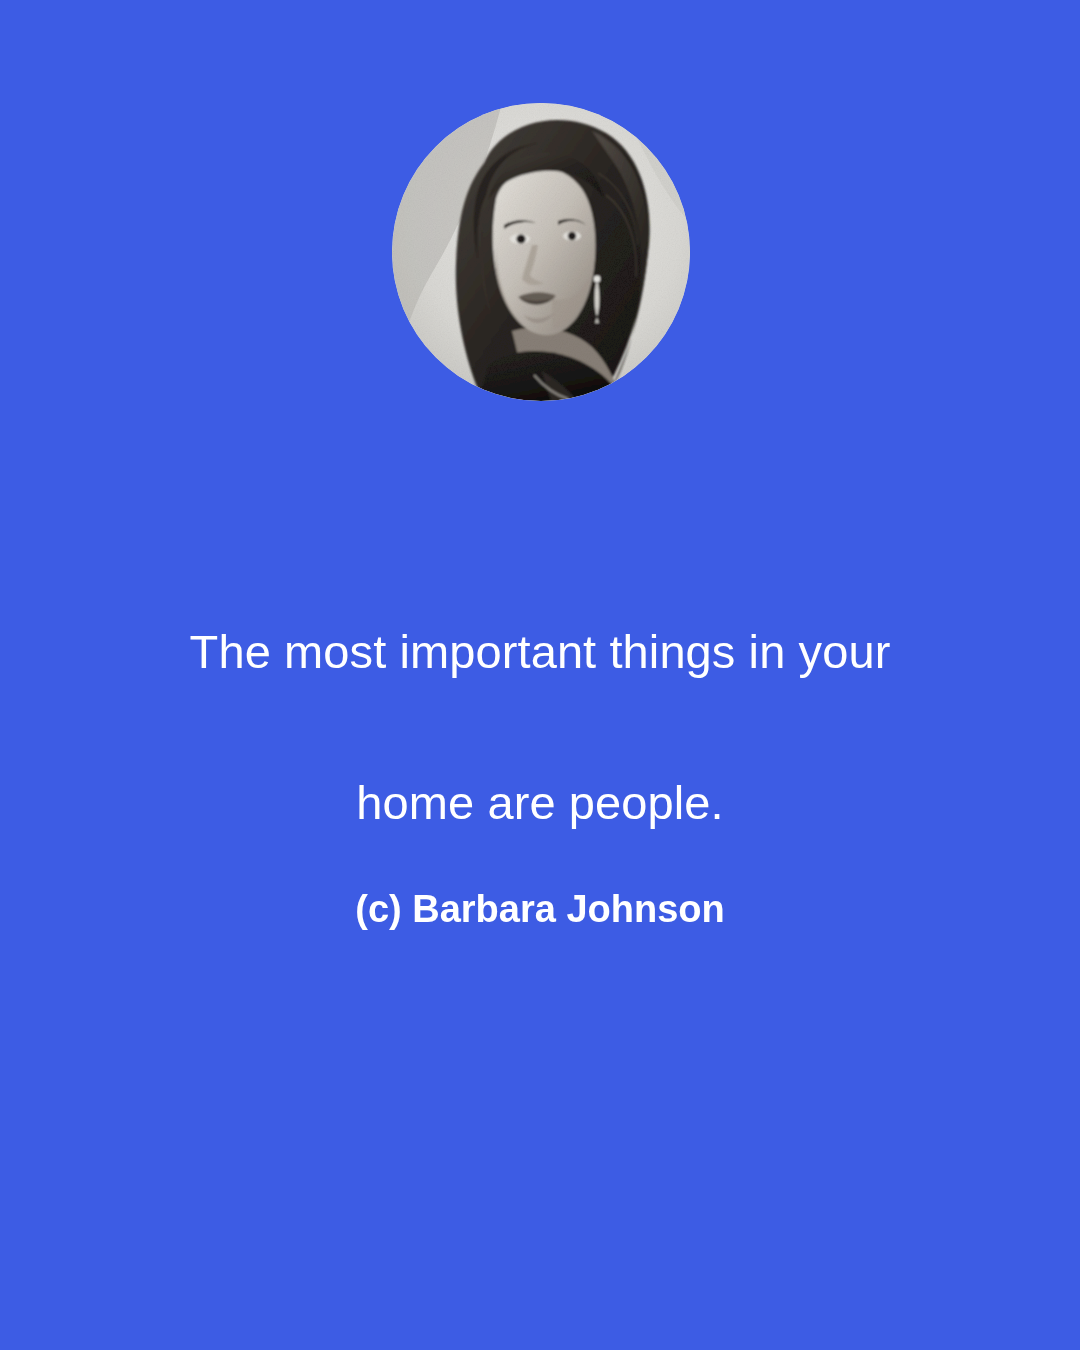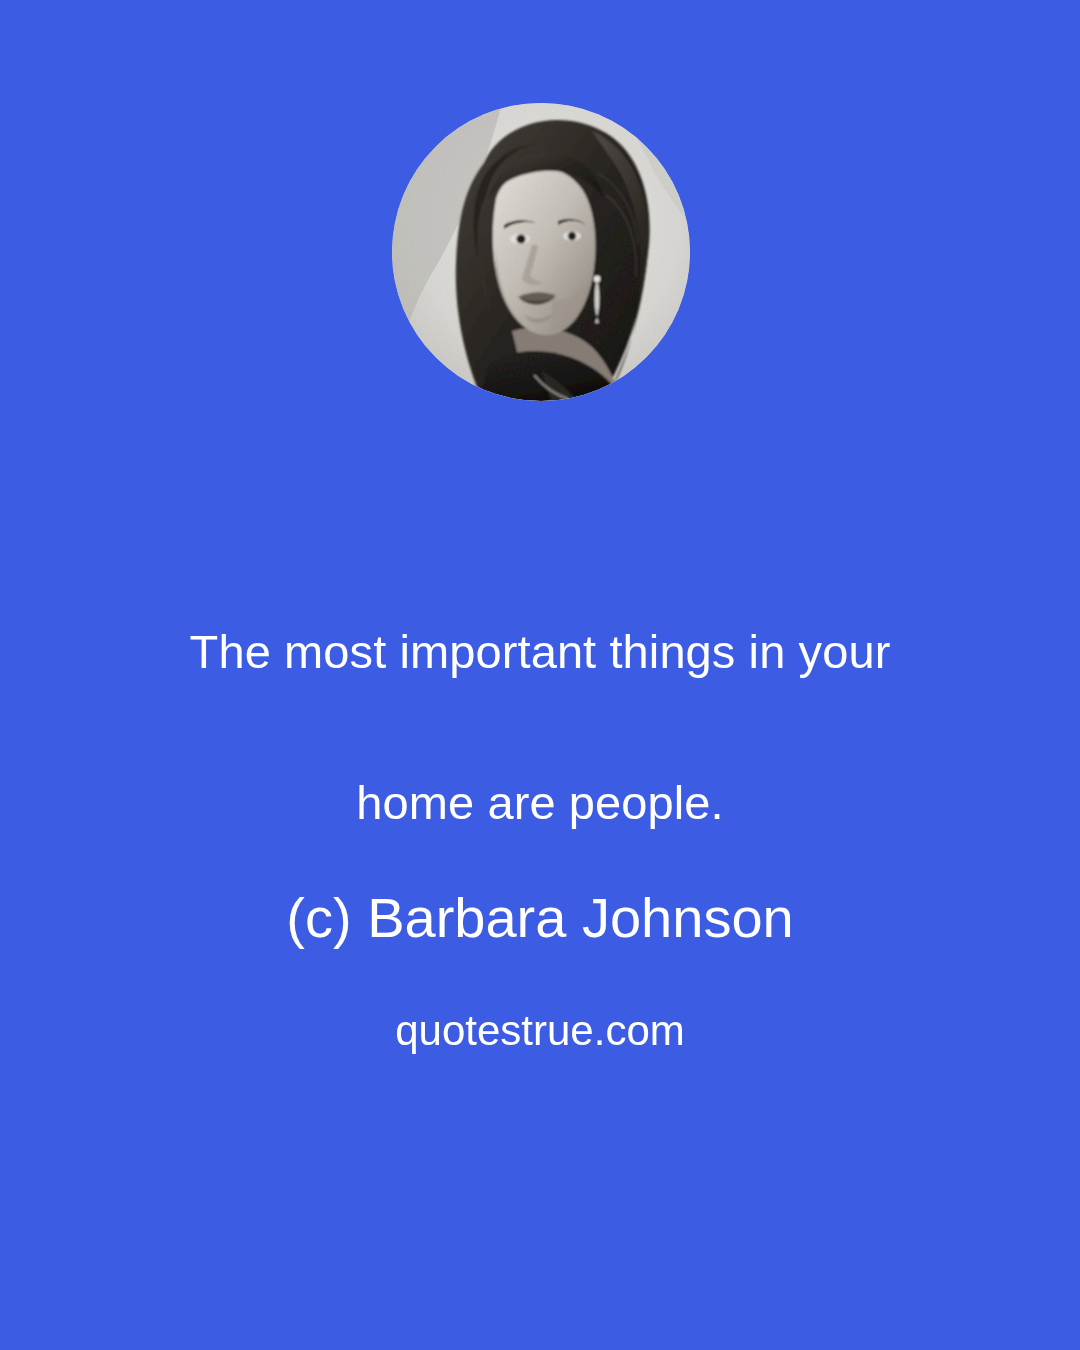--- a/index.html
+++ b/index.html
@@ -51,22 +51,22 @@
     font-weight: 400;
     line-height: 1;
     letter-spacing: 0.1px;
     white-space: nowrap;
   }
   .quote-line.l1 { margin-top: 28px; }
   .quote-line.l2 { margin-top: 104px; }
 
   .author {
     color: #ffffff;
-    font-size: 56px;
-    font-weight: 400;
+    font-size: 38px;
+    font-weight: 700;
     line-height: 1;
     margin-top: 64px;
     white-space: nowrap;
   }
   .site {
     color: #ffffff;
     font-size: 42px;
     font-weight: 400;
     line-height: 1;
     margin-top: 64px;
@@ -186,16 +186,15 @@
 
         <rect x="0" y="0" width="298" height="298" fill="#000000" opacity="0.04"></rect>
       </g>
     </svg>
   </div>
 
   <div class="text-block">
     <div class="quote-line l1">The most important things in your</div>
     <div class="quote-line l2">home are people.</div>
     <div class="author">(c) Barbara Johnson</div>
-    <div class="site">quotestrue.com</div>
   </div>
 
 </div>
 
 </body></html>

